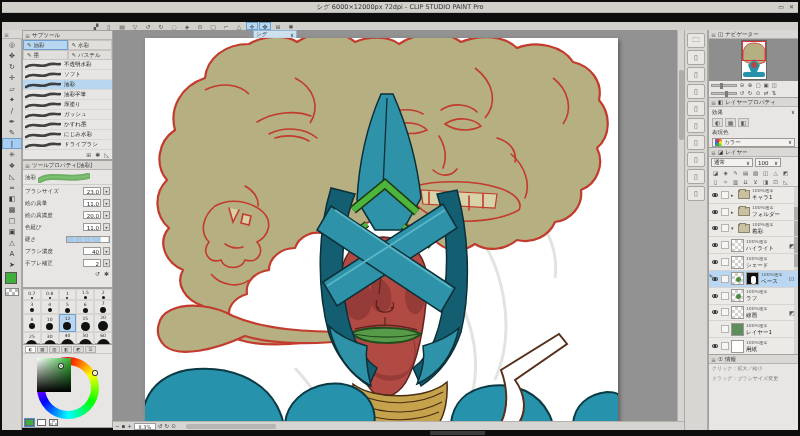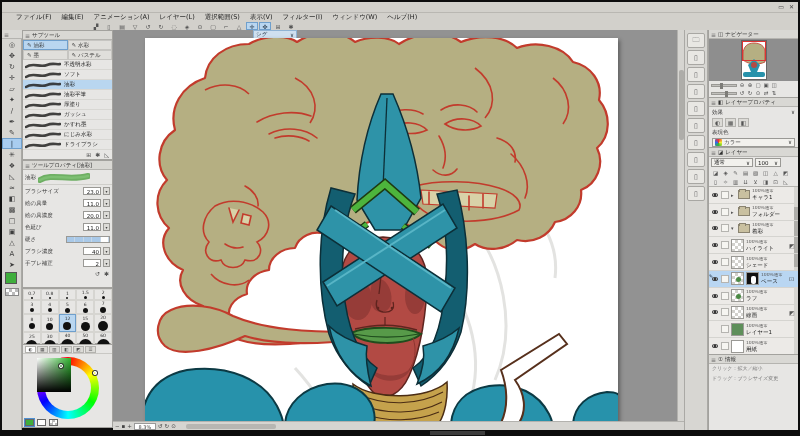--- a/index.html
+++ b/index.html
@@ -116,41 +116,28 @@
   .bottombar{left:0;top:430px;width:800px;height:6px;background:#0d0d0d}
   .bseg{position:absolute;left:430px;top:1px;width:55px;height:4px;background:#3c3c3c}
   .gap{flex:1}
 </style>
 </head>
 <body>
 
 <div class="app">
 
   <div class="abs titlebar">
+    <span>シグ 6000×12000px 72dpi - CLIP STUDIO PAINT Pro</span>
     <span class="winctl">
 
     <i style="font-style:normal">▭</i>
         <i style="font-style:normal">✕</i>
       </span>
   </div>
 
-  <div class="abs menubar">
-    <span style="display:flex">
-
-    <span>ファイル(F)</span>
-        <span>編集(E)</span>
-        <span>アニメーション(A)</span>
-        <span>レイヤー(L)</span>
-        <span>選択範囲(S)</span>
-        <span>表示(V)</span>
-        <span>フィルター(I)</span>
-        <span>ウィンドウ(W)</span>
-        <span>ヘルプ(H)</span>
-      </span>
-  </div>
 
   <div class="abs cmdbar">
     <span style="display:flex">
 
     <span class="cmd-icon">
           <i style="font-style:normal">▞</i>
         </span>
         <span class="cmd-icon">
           <i style="font-style:normal">▯</i>
         </span>

